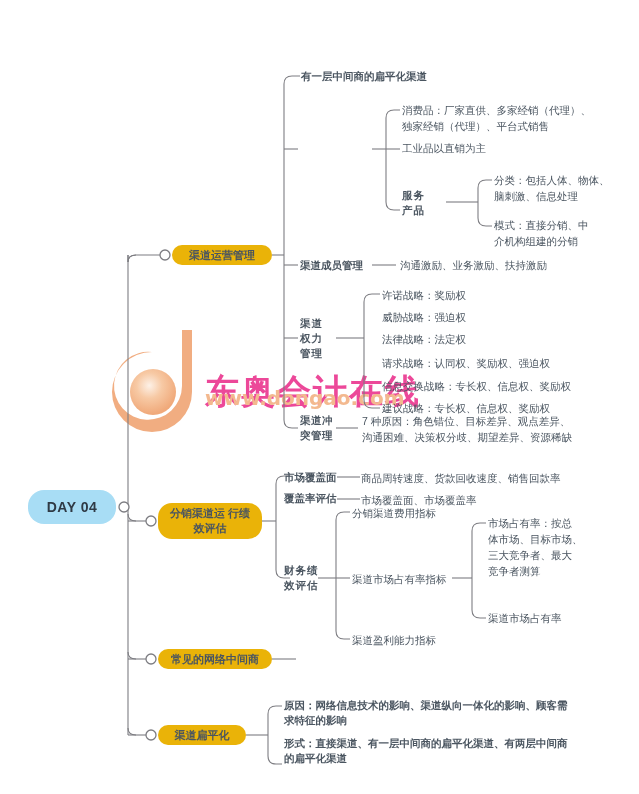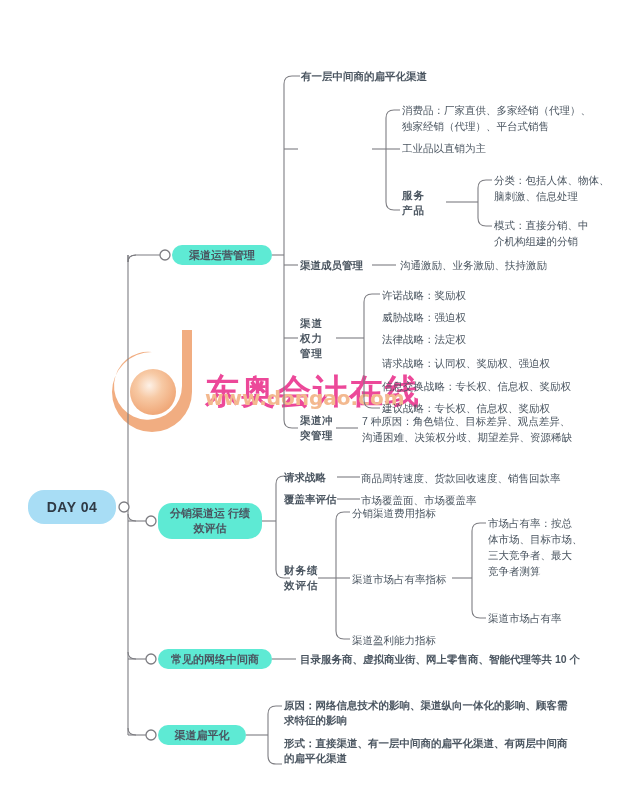--- a/index.html
+++ b/index.html
@@ -29,21 +29,21 @@
 
   .root{
     background:#A8DDF5;border-radius:16px;
     width:88px;height:34px;left:28px;top:490px;
     display:flex;align-items:center;justify-content:center;
     font-size:14px;font-weight:bold;color:#2f3a45;
     letter-spacing:0.5px;
   }
 
   .pill{
-    background:#5eead4;border-radius:14px;
+    background:#eab308;border-radius:14px;
     display:flex;align-items:center;justify-content:center;
     text-align:center;color:#4a5560;font-size:11px;font-weight:bold;
     line-height:14px;padding:0 10px;box-sizing:border-box;
   }
   .pill.two-line{line-height:15px;text-align:center;}
 
   .lbl{
     position:absolute;color:#4a5560;font-size:10.5px;line-height:15px;
     font-weight:bold;white-space:pre-line;
   }
@@ -191,43 +191,42 @@
   <div class="leaf" style="left:382px;top:331px;">法律战略：法定权</div>
   <div class="leaf" style="left:382px;top:355px;">请求战略：认同权、奖励权、强迫权</div>
   <div class="leaf" style="left:382px;top:378px;">信息交换战略：专长权、信息权、奖励权</div>
   <div class="leaf" style="left:382px;top:400px;">建议战略：专长权、信息权、奖励权</div>
 
   <div class="lbl" style="left:300px;top:413px;letter-spacing:0.5px;">渠道冲
 突管理</div>
   <div class="leaf" style="left:362px;top:413px;">7 种原因：角色错位、目标差异、观点差异、
 沟通困难、决策权分歧、期望差异、资源稀缺</div>
 
-  <div class="lbl" style="left:284px;top:470px;">请求战略</div>
+  <div class="lbl" style="left:284px;top:470px;">市场覆盖面</div>
   <div class="leaf" style="left:361px;top:470px;">商品周转速度、货款回收速度、销售回款率</div>
 
-  <div class="lbl" style="left:284px;top:492px;">覆盖率评估</div>
+  <div class="lbl" style="left:284px;top:492px;font-family:Liberation Mono, monospace;">覆盖率评估</div>
   <div class="leaf" style="left:361px;top:492px;">市场覆盖面、市场覆盖率</div>
 
   <div class="lbl" style="left:284px;top:563px;letter-spacing:1px;">财务绩
 效评估</div>
 
   <div class="leaf" style="left:352px;top:505px;">分销渠道费用指标</div>
 
   <div class="leaf" style="left:352px;top:571px;">渠道市场占有率指标</div>
 
   <div class="leaf" style="left:488px;top:515px;">市场占有率：按总
 体市场、目标市场、
 三大竞争者、最大
 竞争者测算</div>
 
   <div class="leaf" style="left:488px;top:610px;">渠道市场占有率</div>
 
   <div class="leaf" style="left:352px;top:632px;">渠道盈利能力指标</div>
 
-  <div class="lbl" style="left:300px;top:652px;">目录服务商、虚拟商业街、网上零售商、智能代理等共 10 个</div>
 
   <div class="lbl" style="left:284px;top:698px;">原因：网络信息技术的影响、渠道纵向一体化的影响、顾客需
 求特征的影响</div>
 
   <div class="lbl" style="left:284px;top:736px;">形式：直接渠道、有一层中间商的扁平化渠道、有两层中间商
 的扁平化渠道</div>
 
 </div>
 
 </body></html>

